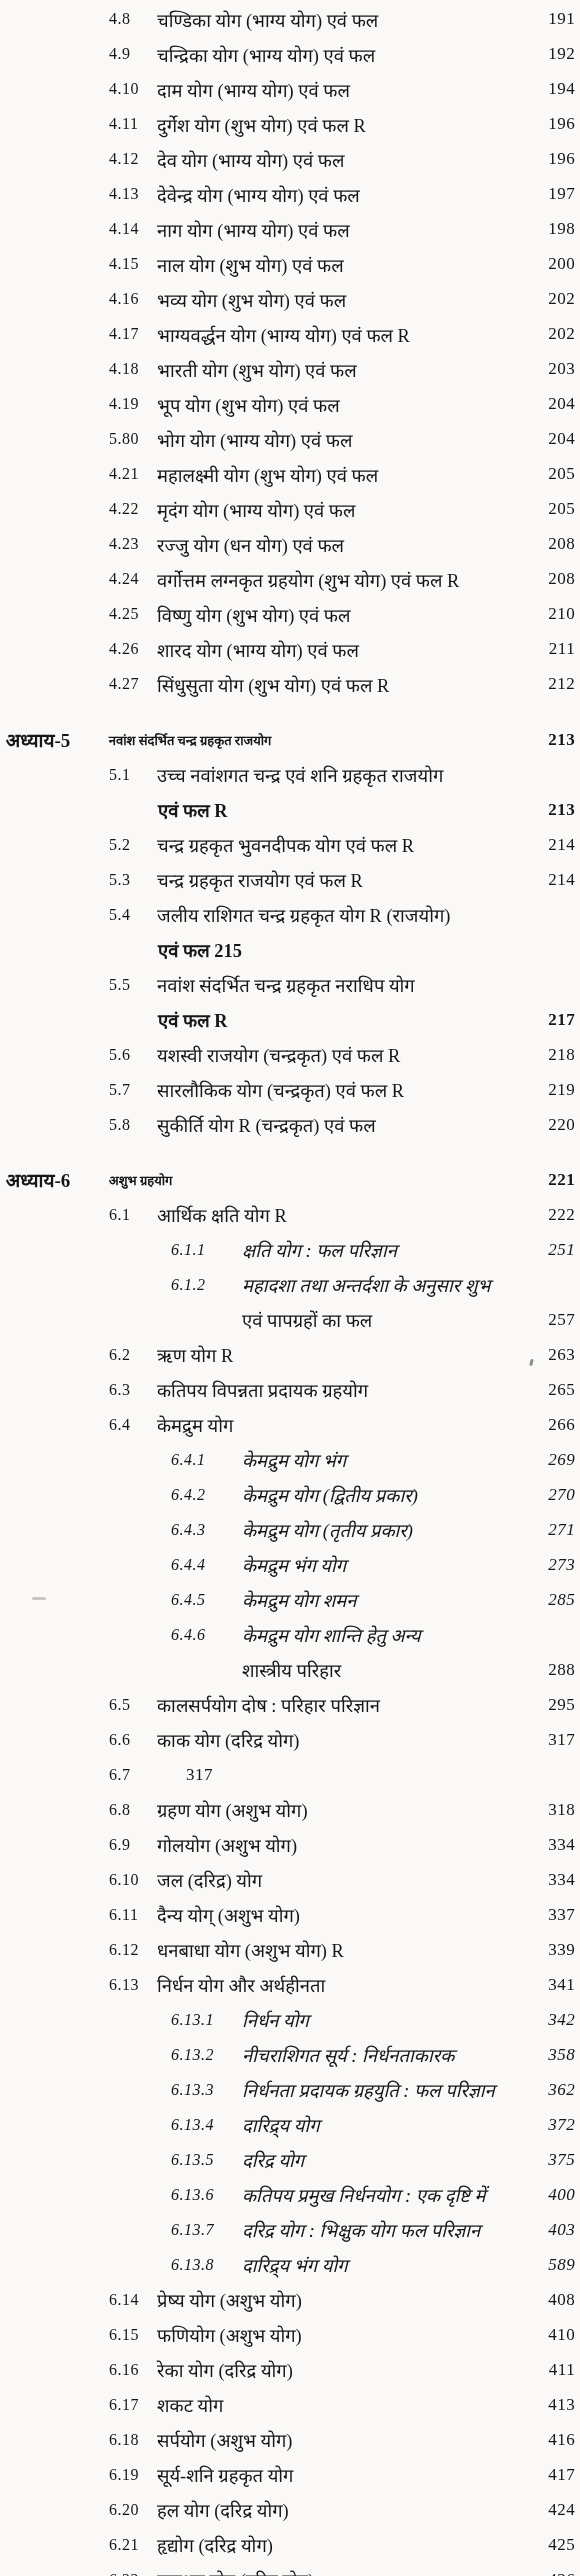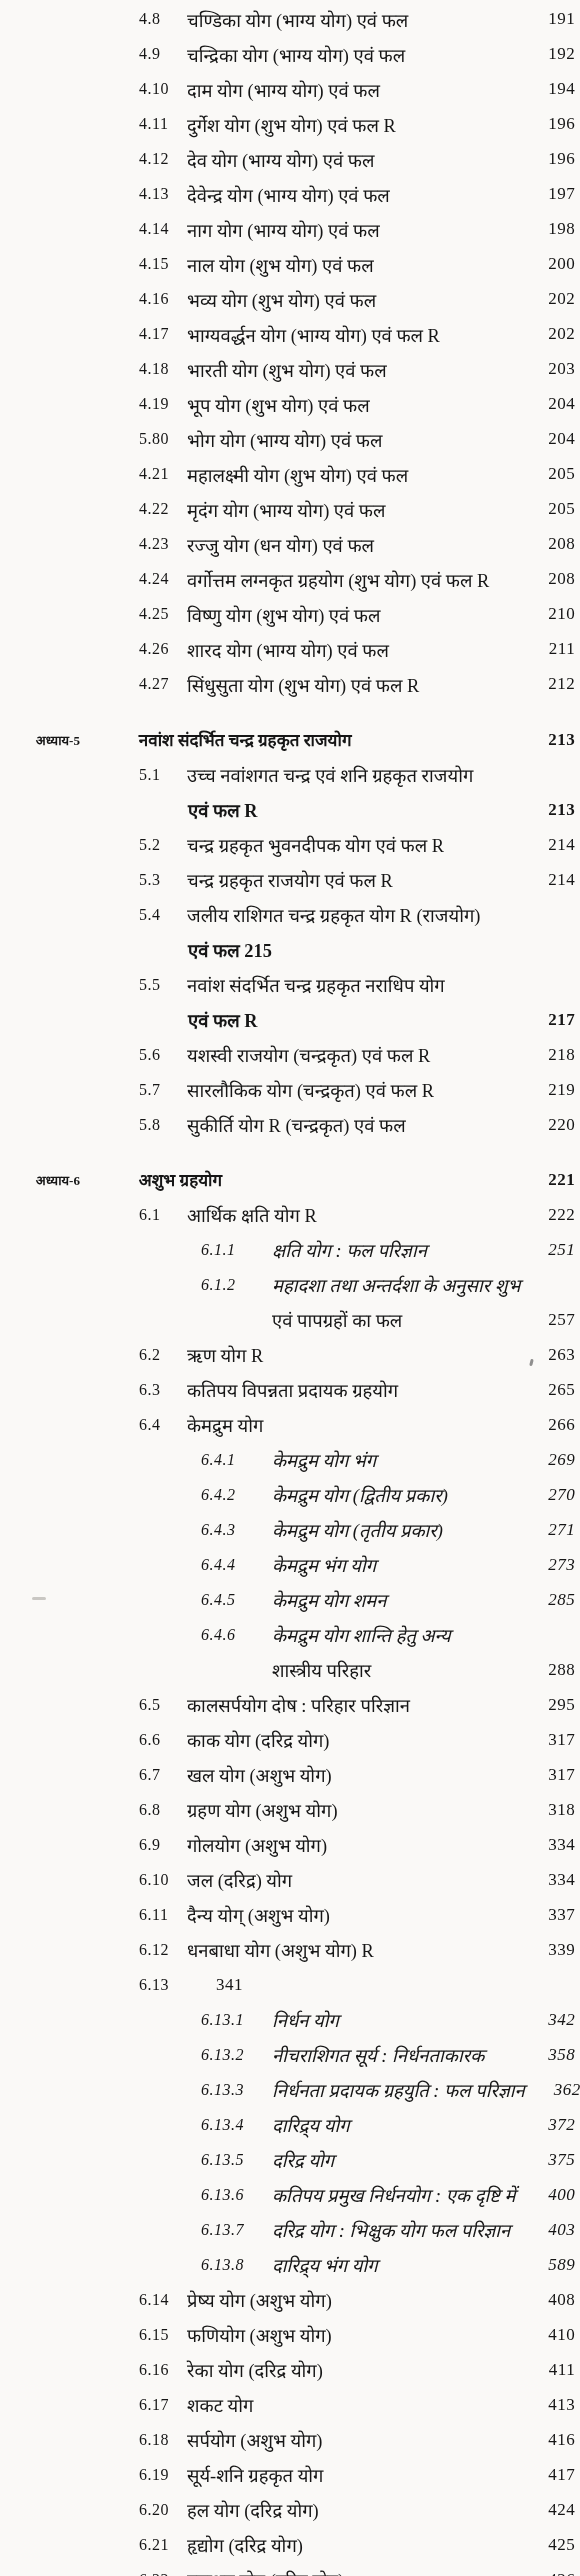--- a/index.html
+++ b/index.html
@@ -14,42 +14,41 @@
     font-family: "Liberation Serif", serif;
     overflow: hidden;
     position: relative;
   }
   #toc-page {
     position: relative;
     width: 580px;
     height: 2576px;
     padding-top: 1.9px;
     box-sizing: border-box;
-    padding-left: 30px;
   }
   .row {
     display: flex;
     align-items: center;
     height: 35px;
     box-sizing: border-box;
     white-space: nowrap;
   }
   
   .row.chapter {
     padding-left: 5.8px;
     font-weight: bold;
   }
   .row.chapter.gap { margin-top: 20.3px; }
   .row.chapter .label {
     width: 103px;
     flex: 0 0 103px;
+    font-size: 19px;
+  }
+  .row.chapter .title {
     font-size: 13px;
-  }
-  .row.chapter .title {
-    font-size: 17px;
   }
   
   .row.l1 { padding-left: 109px; }
   .row.l1 .num {
     width: 48px;
     flex: 0 0 48px;
     font-size: 16px;
     letter-spacing: 0.5px;
   }
   
@@ -329,21 +328,20 @@
         <span class="title">कालसर्पयोग दोष : परिहार परिज्ञान</span>
         <span class="page">295</span>
       </div>
       <div class="row l1">
         <span class="num">6.6</span>
         <span class="title">काक योग (दरिद्र योग)</span>
         <span class="page">317</span>
       </div>
       <div class="row l1">
         <span class="num">6.7</span>
-        <span class="title">खल योग (अशुभ योग)</span>
         <span class="page">317</span>
       </div>
       <div class="row l1">
         <span class="num">6.8</span>
         <span class="title">ग्रहण योग (अशुभ योग)</span>
         <span class="page">318</span>
       </div>
       <div class="row l1">
         <span class="num">6.9</span>
         <span class="title">गोलयोग (अशुभ योग)</span>
@@ -359,20 +357,21 @@
         <span class="title">दैन्य योग् (अशुभ योग)</span>
         <span class="page">337</span>
       </div>
       <div class="row l1">
         <span class="num">6.12</span>
         <span class="title">धनबाधा योग (अशुभ योग) R</span>
         <span class="page">339</span>
       </div>
       <div class="row l1">
         <span class="num">6.13</span>
+        <span class="title">निर्धन योग और अर्थहीनता</span>
         <span class="page">341</span>
       </div>
       <div class="row l2">
         <span class="num">6.13.1</span>
         <span class="title">निर्धन योग</span>
         <span class="page">342</span>
       </div>
       <div class="row l2">
         <span class="num">6.13.2</span>
         <span class="title">नीचराशिगत सूर्य : निर्धनताकारक</span>

